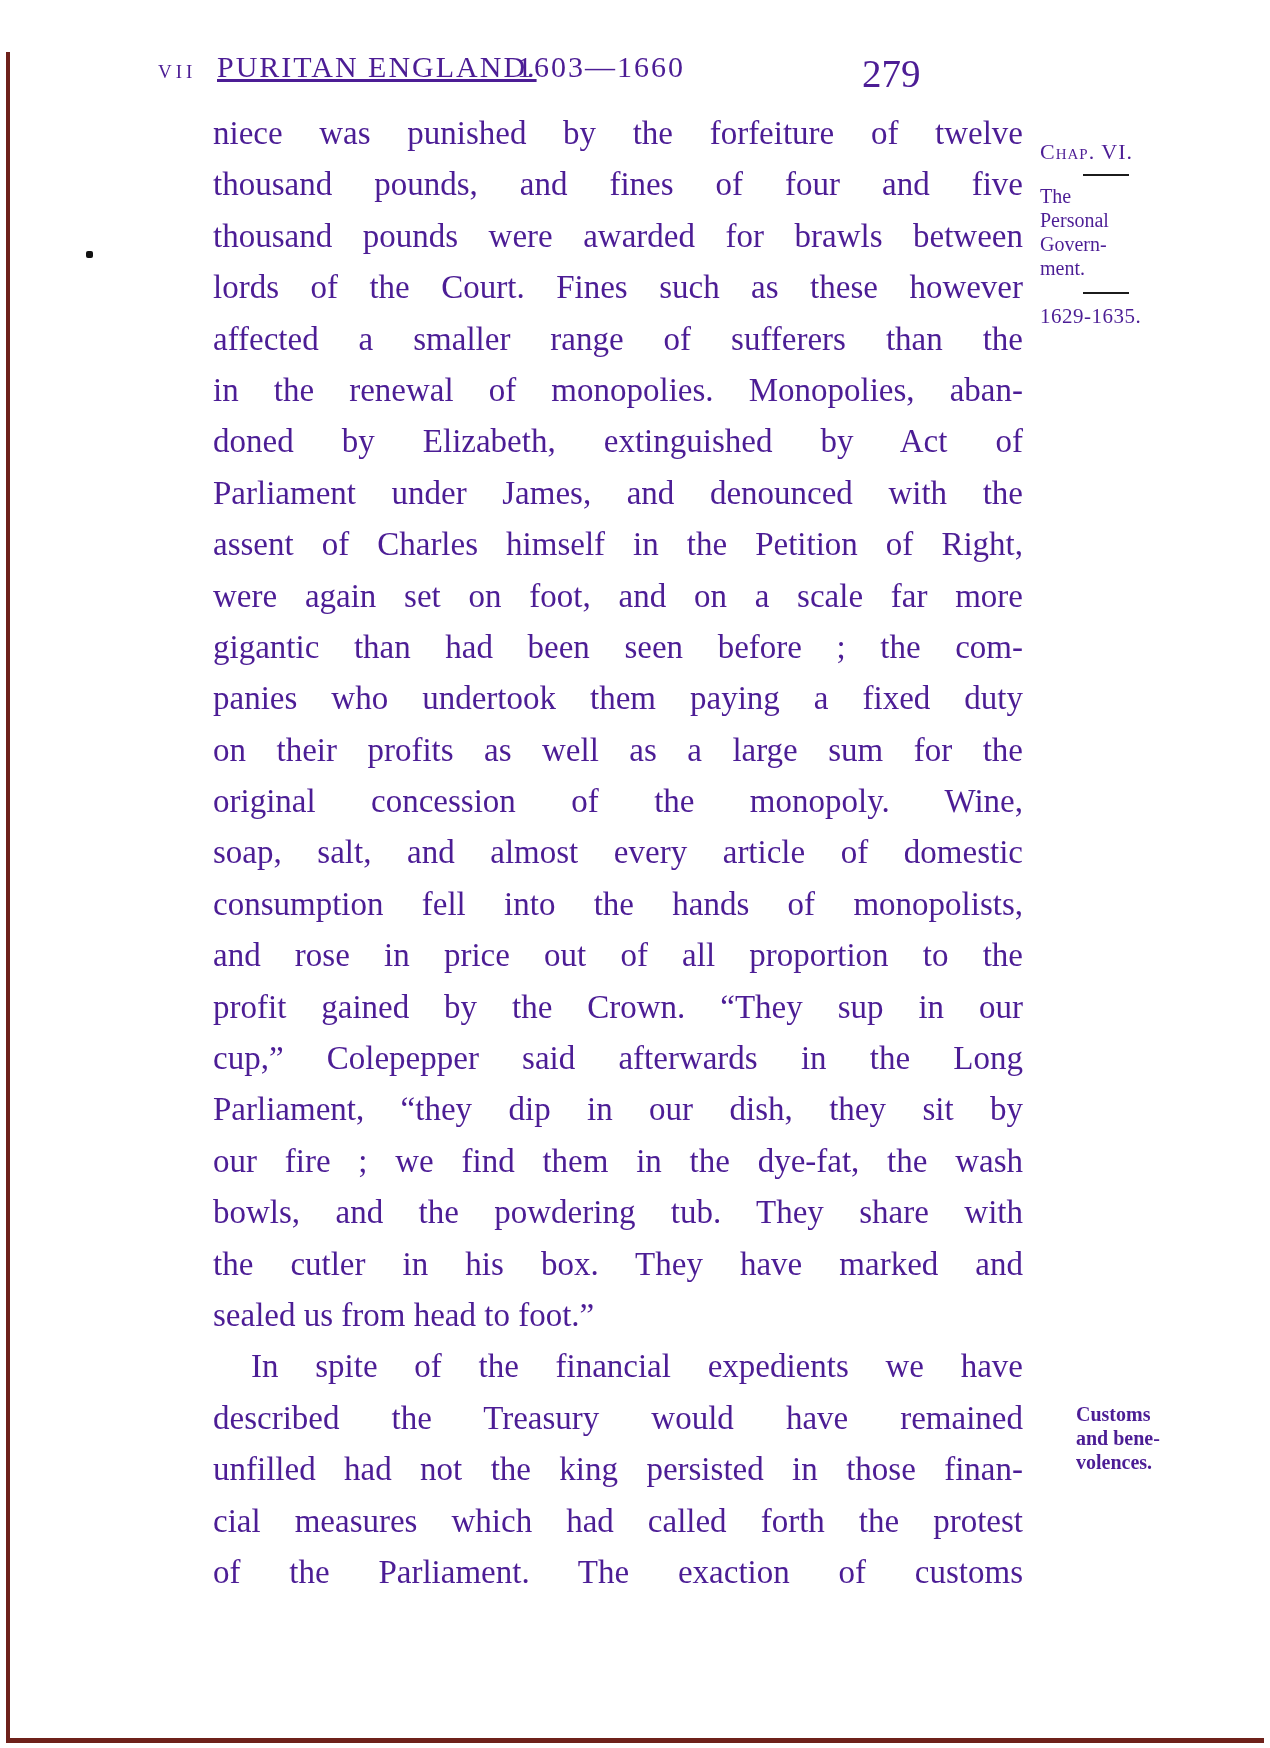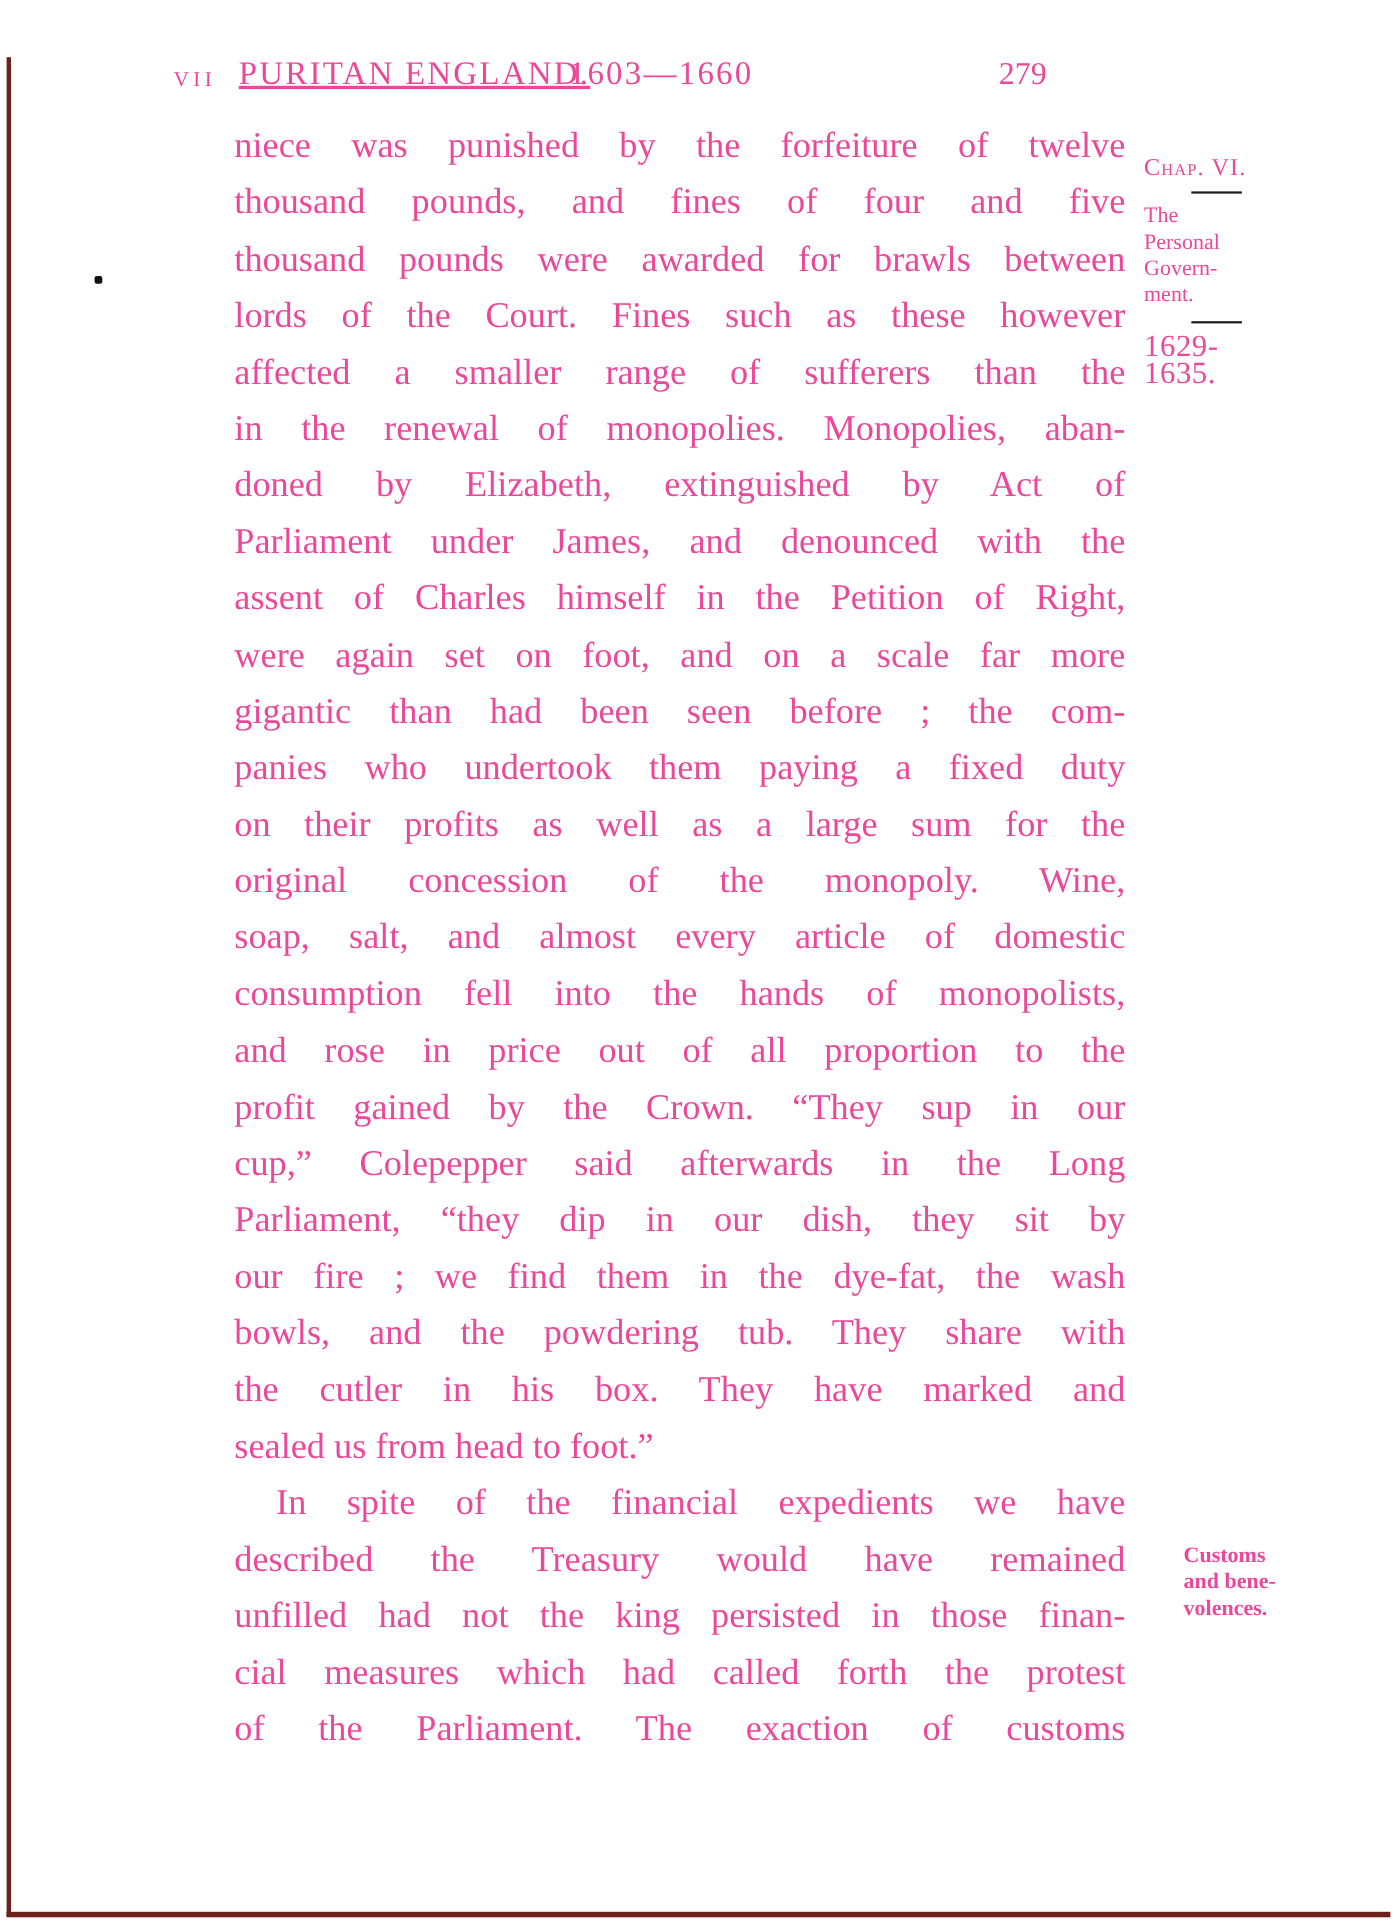--- a/index.html
+++ b/index.html
@@ -1,54 +1,54 @@
 <!DOCTYPE html>
 <html><head>
 <meta charset="utf-8">
 <style>
   html,body{margin:0;padding:0;}
   #page{
     position:relative;
     width:1270px;height:1748px;
     background:#ffffff;
     font-family:"Liberation Serif","DejaVu Serif",serif;
-    color:#ec4899;
+    color:#4c1d95;
     overflow:hidden;
   }
   
   .edge-left{position:absolute;left:6px;top:52px;width:4px;height:1690px;background:#6e211a;}
   .edge-bottom{position:absolute;left:6px;top:1738px;width:1258px;height:5px;background:#6e211a;}
   .ink-dot{position:absolute;left:86px;top:251px;width:7px;height:7px;background:#121212;border-radius:2px;}
 
   
   .folio{position:absolute;left:158px;top:54px;font-variant:small-caps;font-size:27px;letter-spacing:4px;}
   .head-title{position:absolute;left:217px;top:50px;font-size:30px;letter-spacing:2px;text-decoration:underline;}
   .head-dates{position:absolute;left:517px;top:50px;font-size:30px;letter-spacing:2px;}
-  .head-pageno{position:absolute;left:908px;top:51px;font-size:29px;}
+  .head-pageno{position:absolute;left:862px;top:51px;font-size:39px;}
 
   
   .body-col{position:absolute;left:165px;top:108px;width:858px;font-size:33px;}
   .bl{
     height:51.4px;line-height:51.4px;
     text-align:justify;text-align-last:justify;
     white-space:normal;
     margin-left:48px;
   }
   .bl.endline{text-align-last:left;}
   .bl.indent{text-indent:38px;}
 
   
   .note{position:absolute;width:132px;text-align:left;}
   .note-1{left:1040px;top:140px;}
   .note-2{left:1076px;top:1402px;font-weight:bold;}
   .note .chap{font-variant:small-caps;font-size:22px;letter-spacing:1px;line-height:24px;}
   .note .nl{font-size:20px;line-height:24px;}
   .note .rule{width:46px;height:2px;background:#1b1b1b;margin:10px auto 8px;}
   .note .rule2{width:46px;height:2px;background:#1b1b1b;margin:12px auto 10px;}
-  .note .dates{font-size:28px;line-height:24px;letter-spacing:0.5px;}
+  .note .dates{font-size:21px;line-height:24px;letter-spacing:0.5px;}
 </style>
 </head>
 <body>
 
 <div id="page">
 
   <div class="edge-left"></div>
   <div class="edge-bottom"></div>
   <div class="ink-dot"></div>
 

